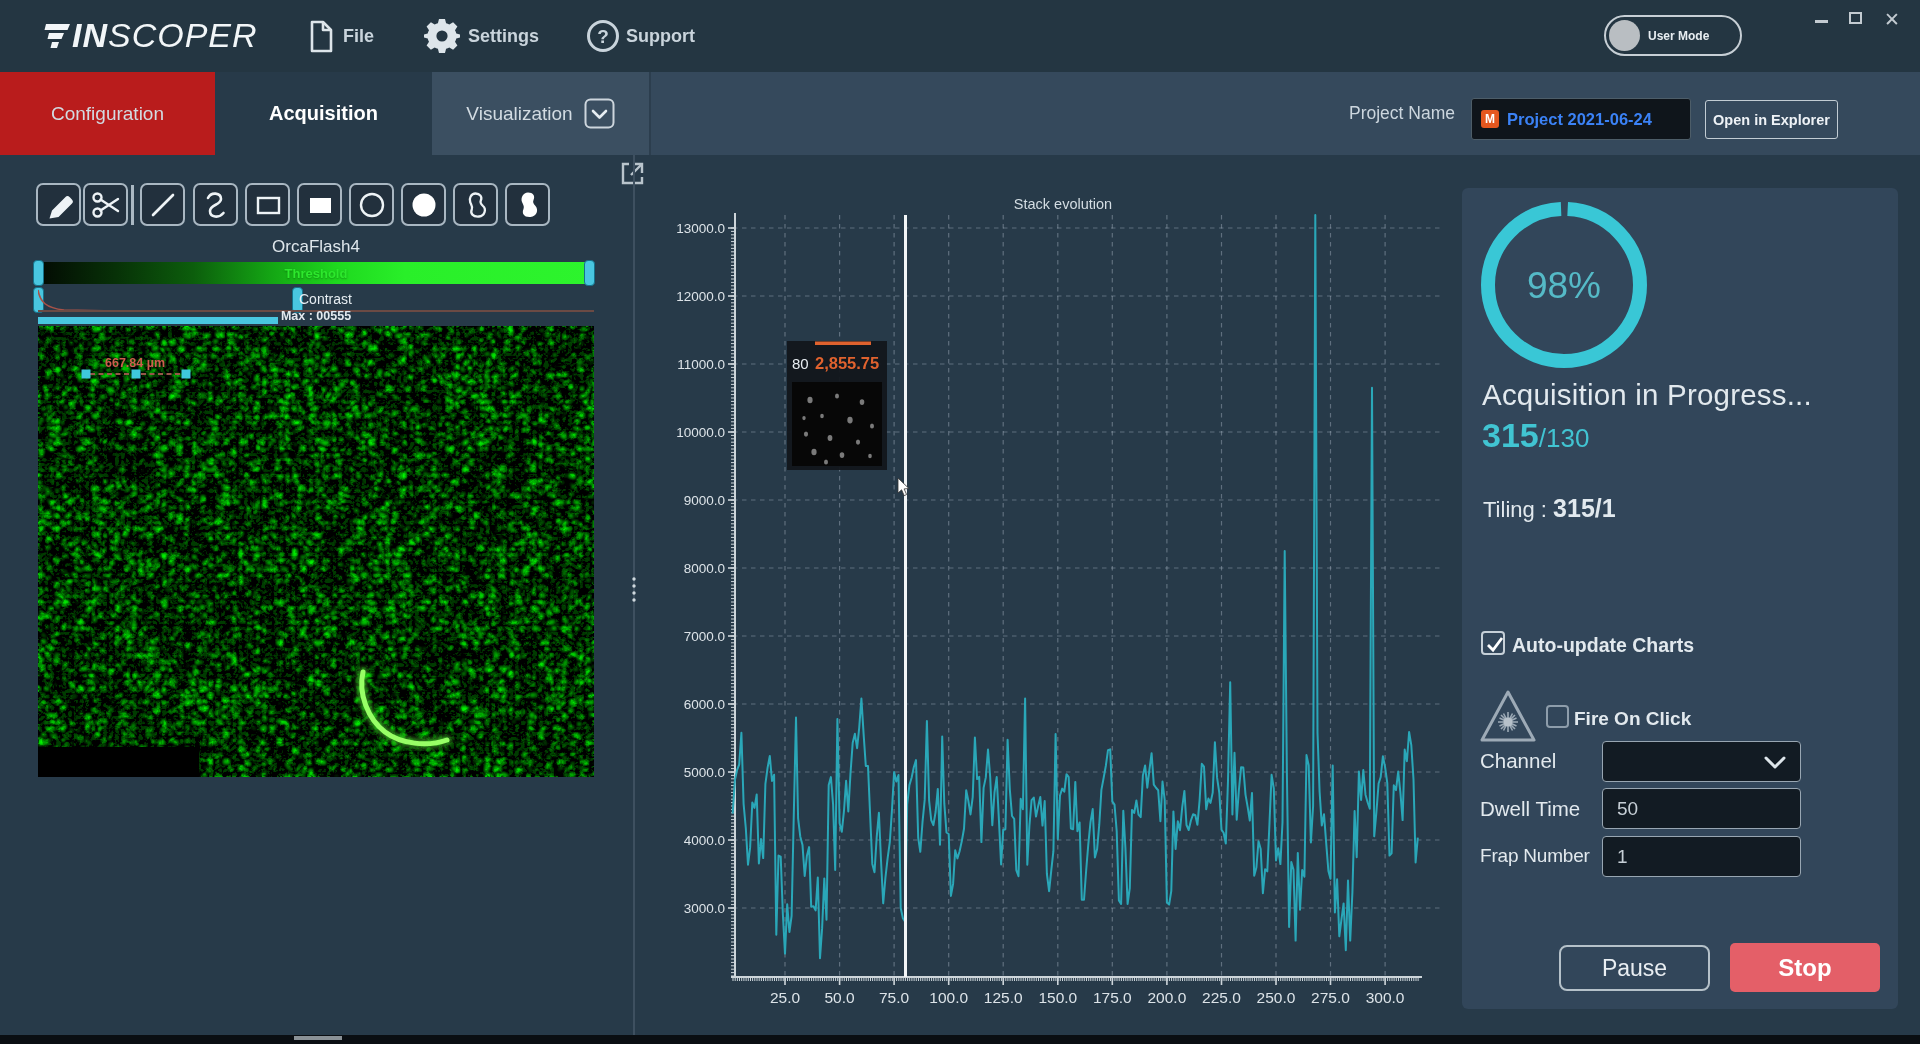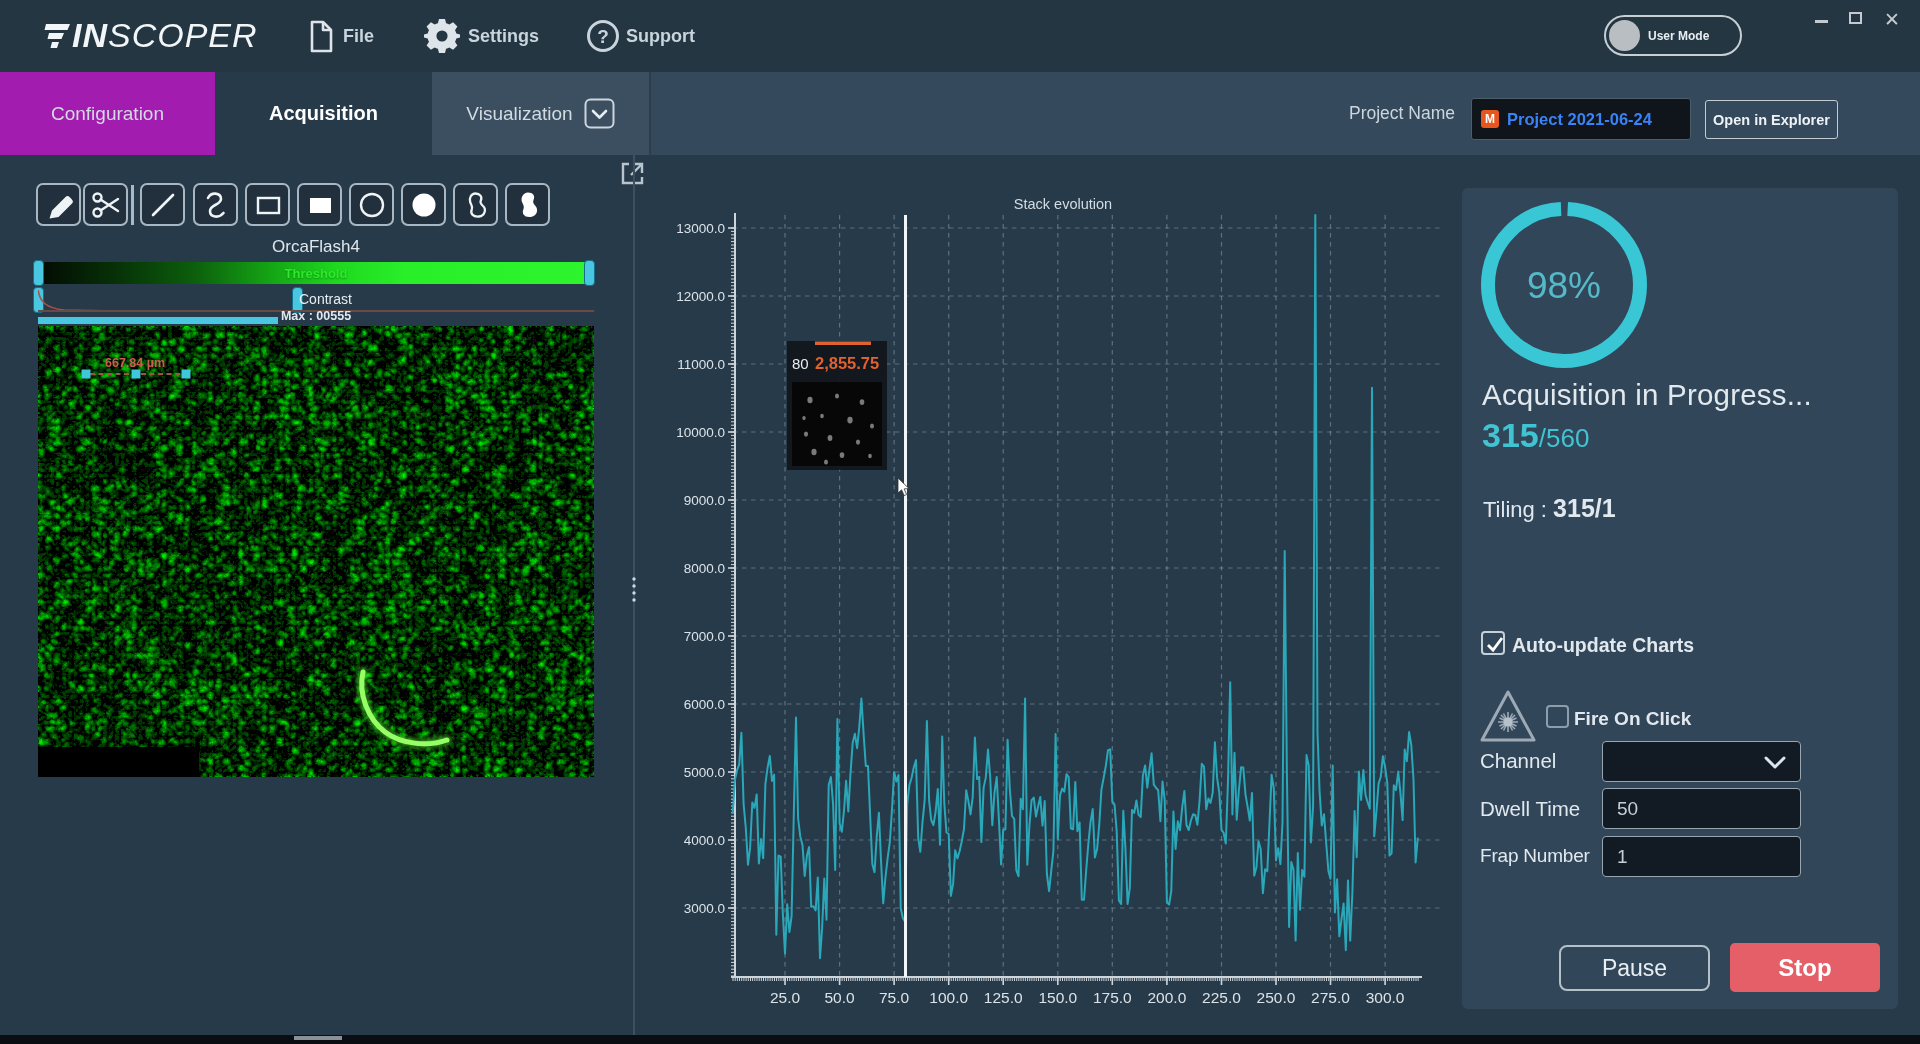--- a/index.html
+++ b/index.html
@@ -1,19 +1,19 @@
 <!DOCTYPE html>
 <html><head><meta charset="utf-8"><style>
 *{margin:0;padding:0;box-sizing:border-box}
 html,body{width:1920px;height:1044px;overflow:hidden;background:#273a49;font-family:"Liberation Sans",sans-serif;position:relative}
 .abs{position:absolute}
 #topbar{left:0;top:0;width:1920px;height:72px;background:#243642}
 #tabrow{left:0;top:72px;width:1920px;height:83px;background:#35495c}
 .tab{top:0;height:83px;display:flex;align-items:center;justify-content:center}
-#tab-conf{left:0;width:215px;background:#a21caf;color:#d2dbe2;font-size:19px}
+#tab-conf{left:0;width:215px;background:#b91c1c;color:#d2dbe2;font-size:19px}
 #tab-acq{left:215px;width:217px;background:#273a49;color:#fff;font-size:20px;font-weight:bold}
 #tab-vis{left:432px;width:219px;background:#3b4f61;color:#d2dbe2;font-size:19px;border-right:2px solid #2c3e4e}
 .logo{left:40px;top:18px;height:34px;color:#f2f6f8;font-style:italic;font-size:34px;letter-spacing:1px;display:flex;align-items:center}
 .logo b{font-weight:bold}
 .menuitem{top:0;height:72px;display:flex;align-items:center;color:#c9d4dc;font-weight:bold;font-size:18px}
 .winbtn{color:#c3cbd1;font-size:15px}
 #usermode{left:1604px;top:15px;width:138px;height:41px;border:2px solid #c7cfd5;border-radius:21px;display:flex;align-items:center;color:#e8eef2;font-size:12px;font-weight:bold}
 #usermode .knob{width:31px;height:31px;border-radius:50%;background:#b9bec2;margin-left:3px;margin-right:8px}
 #pnlabel{left:1255px;top:0;width:200px;height:83px;display:flex;align-items:center;justify-content:flex-end;color:#ccd6de;font-size:17.5px}
 #pninput{left:1471px;top:26px;width:220px;height:42px;background:#0f151b;border:1.5px solid #4d5d68;border-radius:3px;display:flex;align-items:center}
@@ -300,21 +300,21 @@
 <g transform="translate(258,318)">
       <path d="M0 0 L0 15 L3.6 11.8 L6.2 17.7 L8.6 16.5 L6.1 10.9 L10.9 10.5 Z" fill="#fff" stroke="#333" stroke-width="0.8"></path>
     </g>
 </svg>
 <div id="rightpanel" class="abs">
   <svg class="abs" style="left:14px;top:8px" width="180" height="180" viewBox="0 0 180 180">
     <circle cx="88" cy="89" r="76" fill="none" stroke="#39c7d6" stroke-width="14" stroke-dasharray="470 7.5" stroke-dashoffset="-3.75" transform="rotate(-90 88 89)"></circle>
     <text x="88" y="102" text-anchor="middle" fill="#55bac7" font-size="37" font-family="Liberation Sans">98%</text>
   </svg>
   <div id="acqprog" class="rp">Acquisition in Progress...</div>
-  <div id="cnt" class="rp"><span class="big">315</span><span class="small">/560</span></div>
+  <div id="cnt" class="rp"><span class="big">315</span><span class="small">/130</span></div>
   <div id="tiling" class="rp">Tiling : <b>315/1</b></div>
   <div id="aucb" class="rp cb">
       <svg width="20" height="20" viewBox="0 0 20 20">
         <path d="M3 10 L8 15 L17 3" fill="none" stroke="#fff" stroke-width="2.8"></path>
       </svg>
     </div>
   <div id="aulbl" class="rp">Auto-update Charts</div>
   <svg class="rp" style="left:17px;top:500px" width="58" height="56" viewBox="0 0 58 56">
     <path d="M29 4 L55 52 L3 52 Z" fill="none" stroke="#9daab6" stroke-width="3" stroke-linejoin="round"></path>
     <g stroke="#9daab6" stroke-width="1.6">

